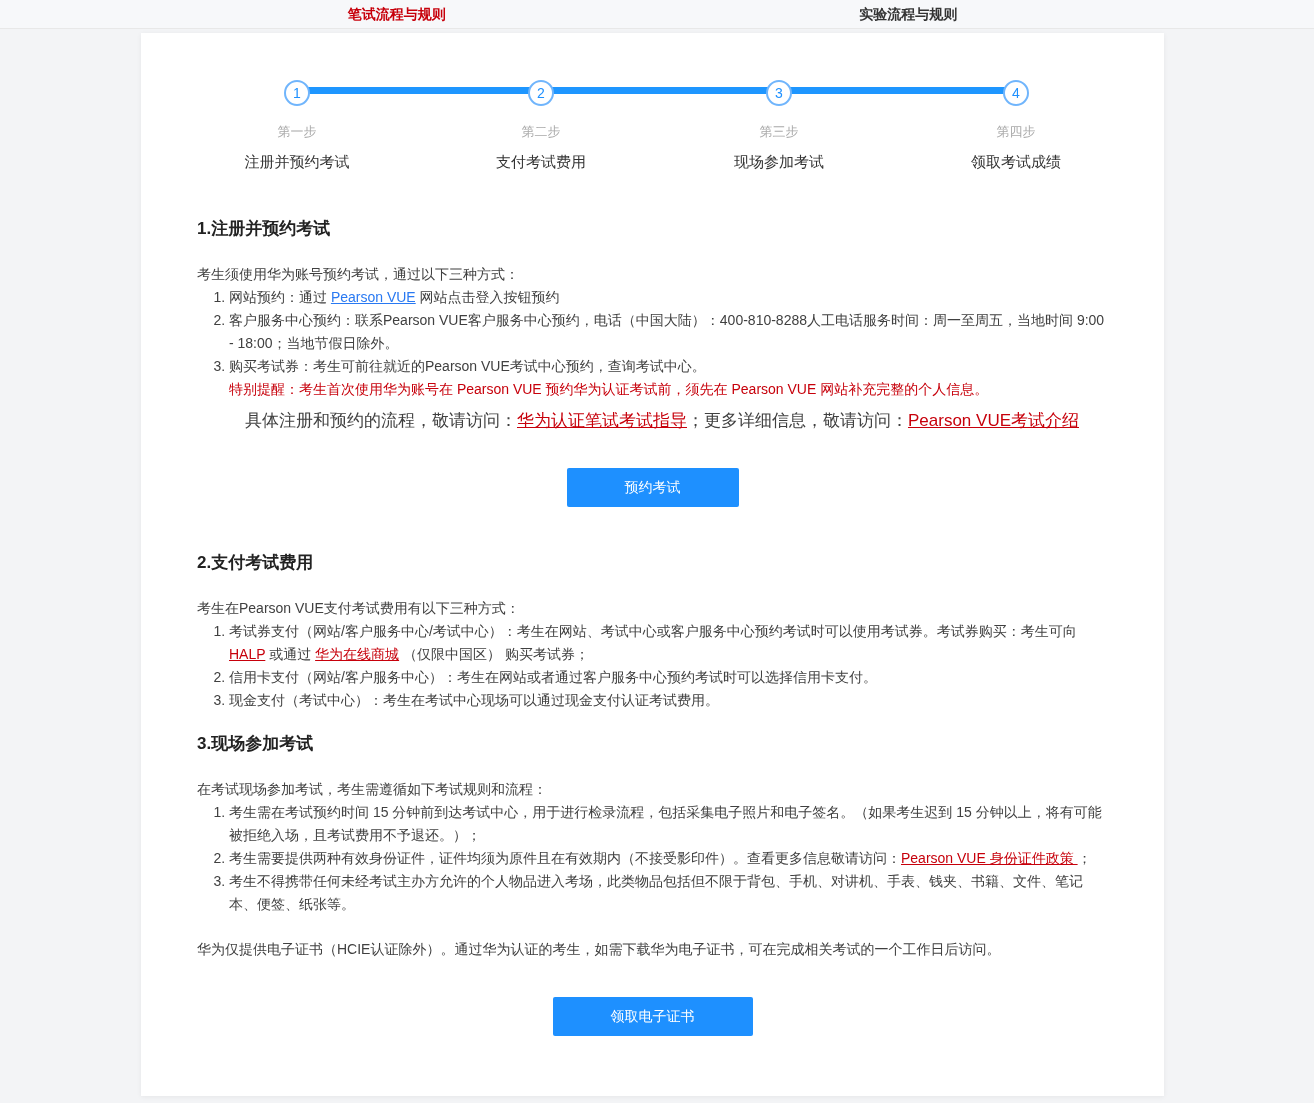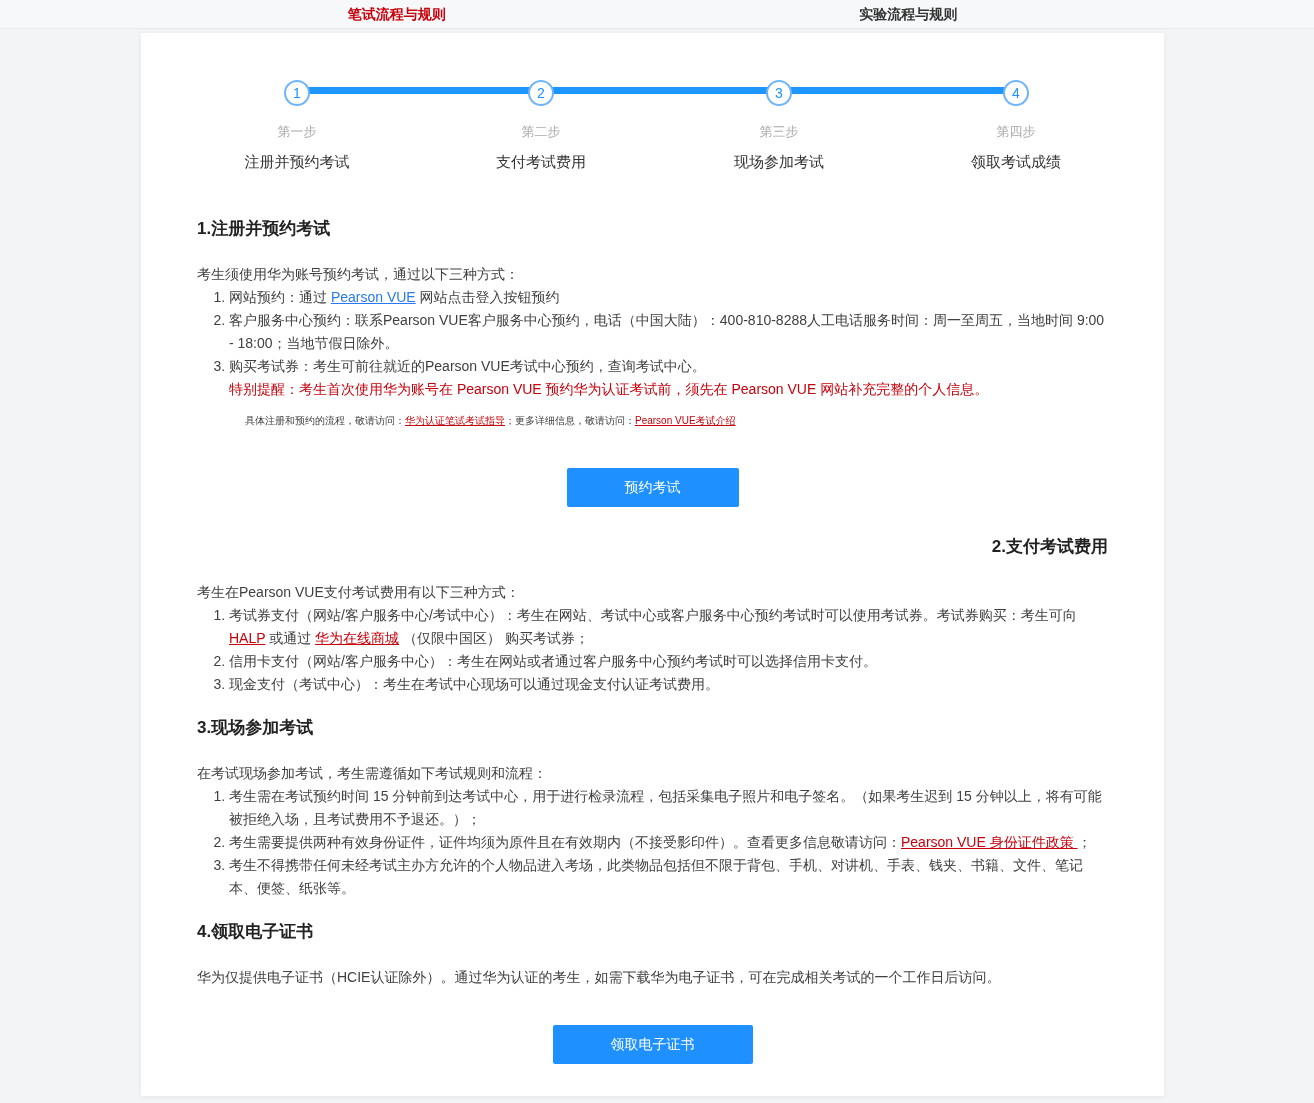--- a/index.html
+++ b/index.html
@@ -36,27 +36,27 @@
     width: 26px; height: 26px; border-radius: 50%;
     background: #fff; border: 2px solid #70b5fc;
     color: #1e90ff; font-size: 14px; line-height: 22px; text-align: center; z-index: 2;
   }
   .step-sub { position: absolute; top: 90px; left: 0; width: 100%; font-size: 13px; color: #a9a9a9; }
   .step-name { position: absolute; top: 120px; left: 0; width: 100%; font-size: 15px; color: #333; }
 
   
   .content { padding: 0 56px; }
   .sec-title { font-size: 17px; font-weight: bold; color: #222; line-height: 24px; margin: 0; }
-  .mt28 { margin-top: 28px; text-align: right; }
+  .mt28 { margin-top: 44px; }
   .mt20 { margin-top: 20px; }
   .intro { margin: 22px 0 0; font-size: 14px; line-height: 23px; color: #404040; }
   ol.plist { margin: 0; padding: 0 0 0 32px; font-size: 14px; line-height: 23px; color: #404040; }
   ol.plist li { margin: 0; padding: 0; }
   .tip-red { margin: 0 0 8px 32px; font-size: 14px; line-height: 23px; color: #c7000b; }
-  .tip-guide { margin: 0 0 0 48px; font-size: 10px; line-height: 23px; color: #404040; }
+  .tip-guide { margin: 0 0 0 48px; font-size: 17px; line-height: 23px; color: #404040; }
   a.blue-link { color: #2979f2; text-decoration: underline; cursor: pointer; }
   a.red-link { color: #c7000b; text-decoration: underline; cursor: pointer; }
   .btn {
     display: block; margin: 36px auto 0; width: 172px; height: 39px;
     background: #1e90ff; color: #fff; font-size: 14px; border: none;
     border-radius: 2px; cursor: pointer; font-family: inherit;
   }
   .btn.wide { width: 200px; }
 </style>
 </head>
@@ -117,18 +117,17 @@
     </ol>
 
     <h3 class="sec-title mt20">3.现场参加考试</h3>
     <p class="intro">在考试现场参加考试，考生需遵循如下考试规则和流程：</p>
     <ol class="plist">
       <li><span>考生需在考试预约时间 15 分钟前到达考试中心，用于进行检录流程，包括采集电子照片和电子签名。（如果考生迟到 15 分钟以上，将有可能被拒绝入场，且考试费用不予退还。）；</span></li>
       <li><span>考生需要提供两种有效身份证件，证件均须为原件且在有效期内（不接受影印件）。查看更多信息敬请访问：</span><a class="red-link">Pearson VUE 身份证件政策 </a><span>；</span></li>
       <li><span>考生不得携带任何未经考试主办方允许的个人物品进入考场，此类物品包括但不限于背包、手机、对讲机、手表、钱夹、书籍、文件、笔记本、便签、纸张等。</span></li>
     </ol>
 
-    <h3 class="sec-title mt20">4.领取电子证书</h3>
     <p class="intro">华为仅提供电子证书（HCIE认证除外）。通过华为认证的考生，如需下载华为电子证书，可在完成相关考试的一个工作日后访问。</p>
     <button class="btn wide">领取电子证书</button>
 
   </div>
 </div>
 
 </body></html>

